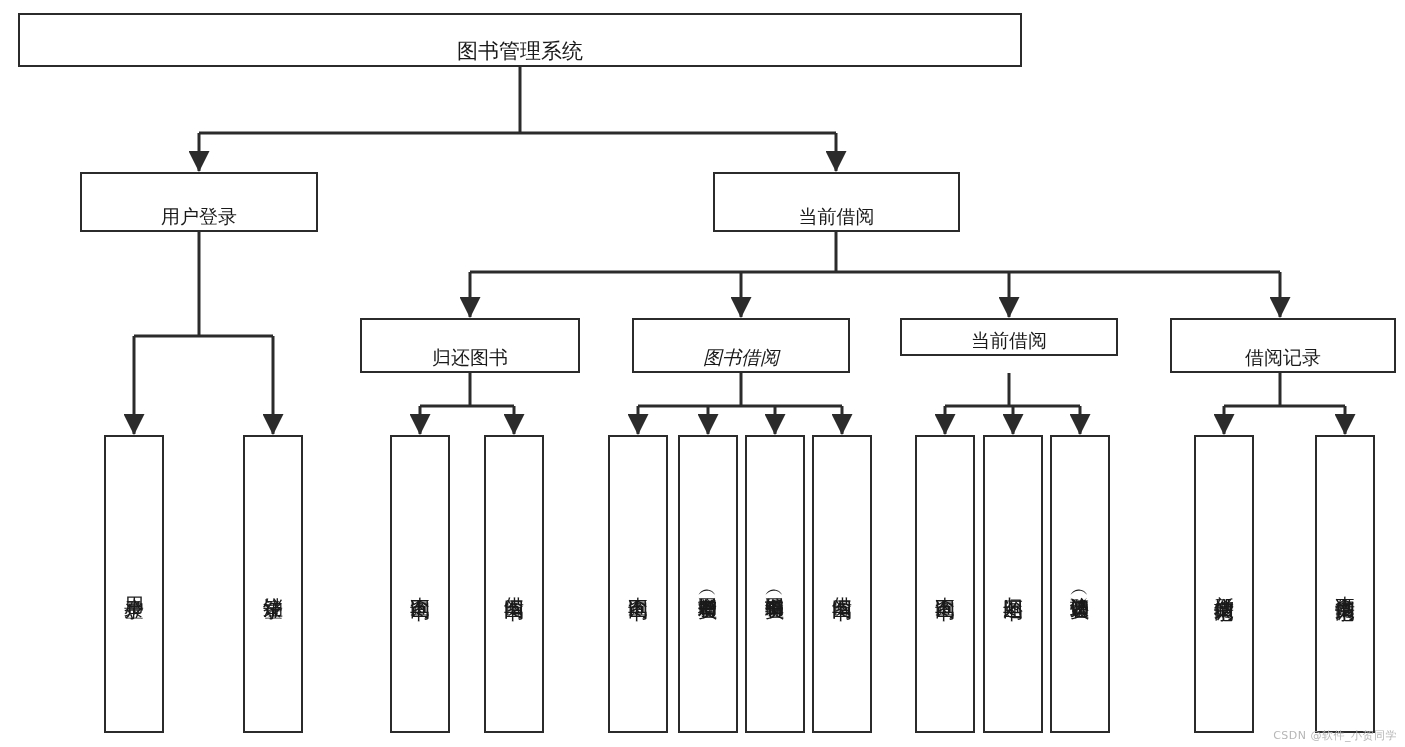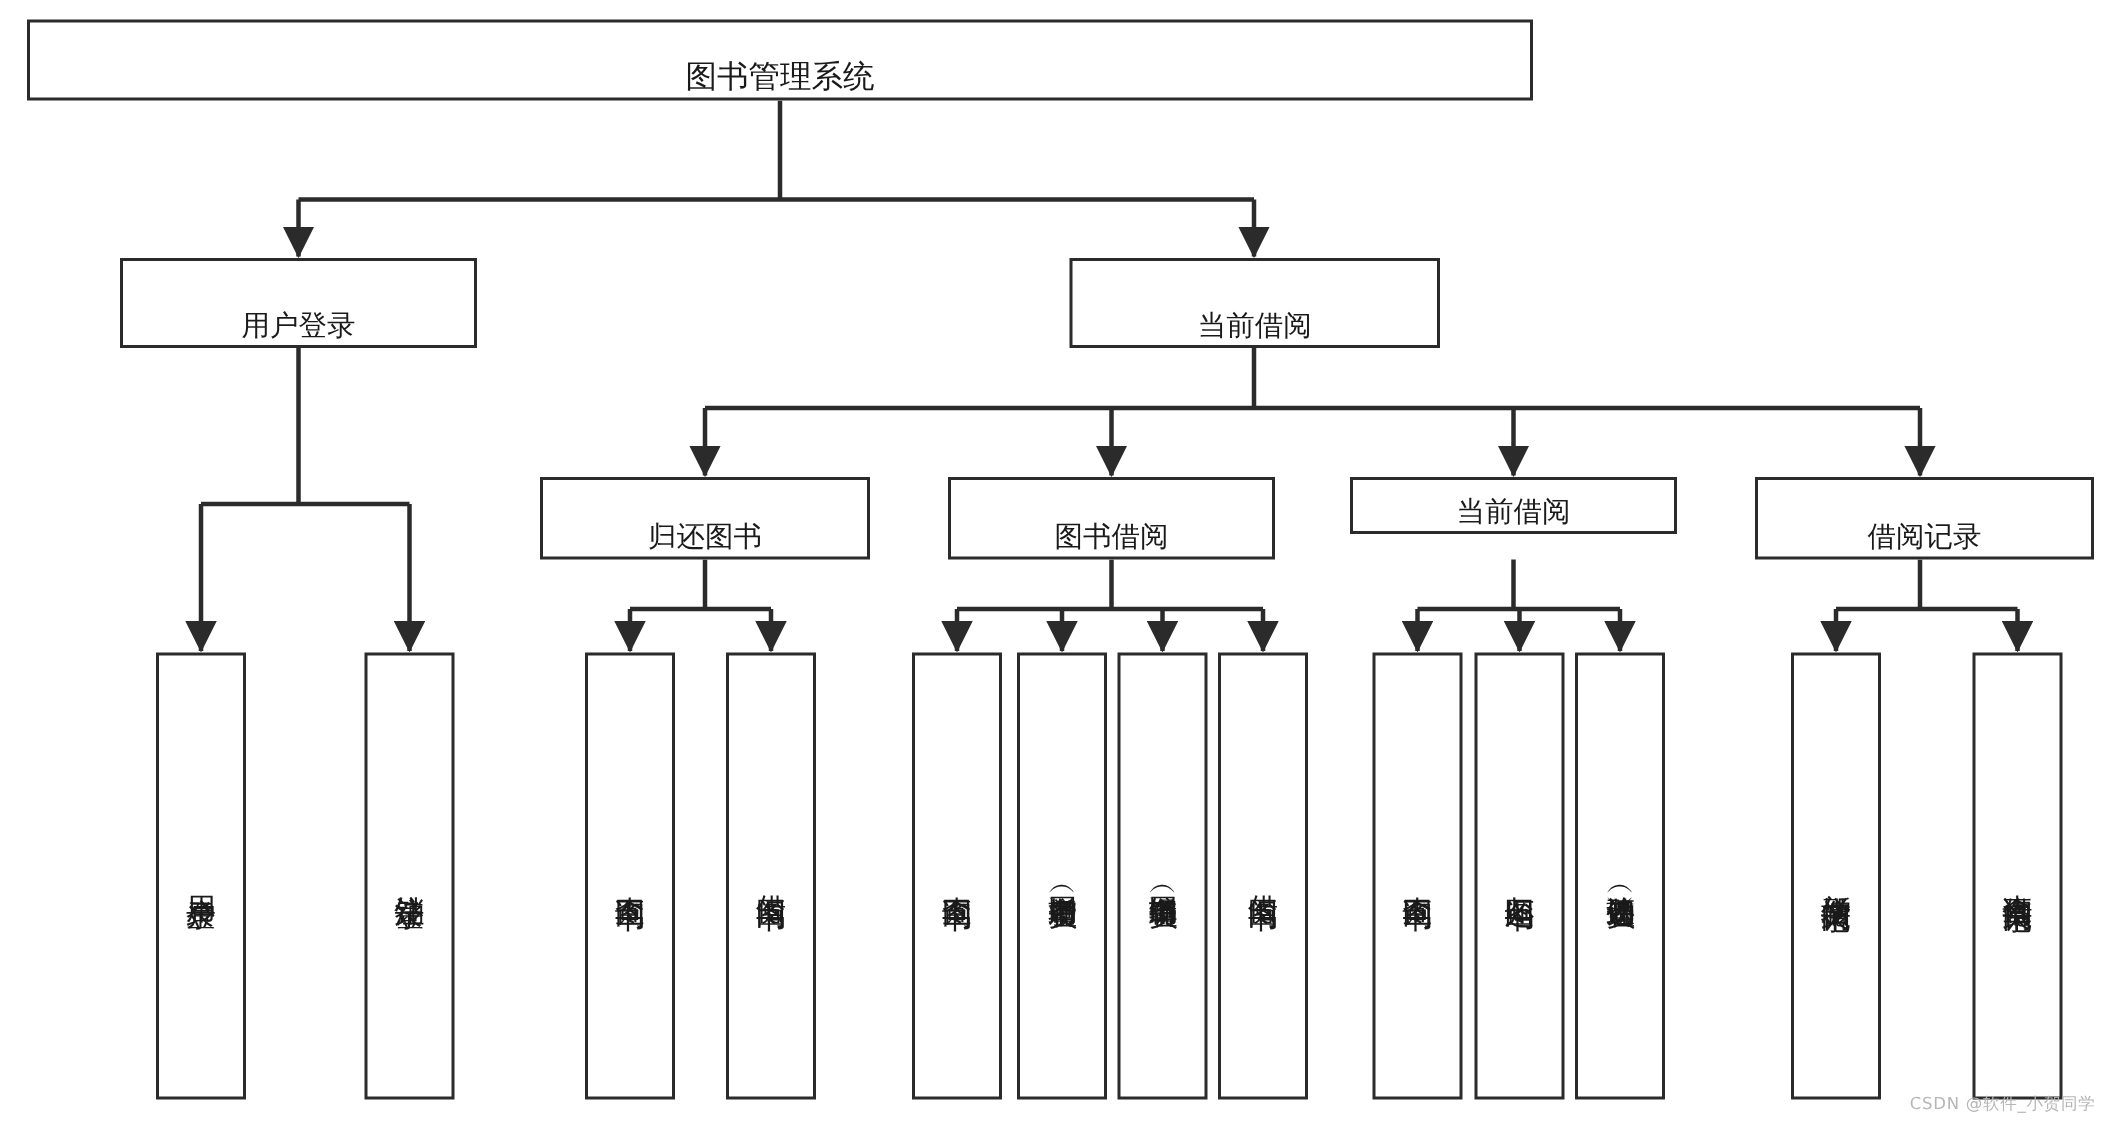--- a/index.html
+++ b/index.html
@@ -87,21 +87,21 @@
   <div class="node lvl2" style="left: 80px; top: 172px; width: 238px; height: 60px;">
     <span>用户登录</span>
   </div>
   <div class="node lvl2" style="left: 713px; top: 172px; width: 247px; height: 60px;">
     <span>当前借阅</span>
   </div>
 
   <div class="node lvl3" style="left: 360px; top: 318px; width: 220px; height: 55px;">
     <span>归还图书</span>
   </div>
-  <div class="node lvl3" style="left: 632px; top: 318px; width: 218px; height: 55px;">
+  <div class="node lvl3" style="left: 632px; top: 318px; width: 218px; height: 55px; font-style: italic;">
     <span>图书借阅</span>
   </div>
   <div class="node lvl3" style="left: 900px; top: 318px; width: 218px; height: 38px;">
     <span>当前借阅</span>
   </div>
   <div class="node lvl3" style="left: 1170px; top: 318px; width: 226px; height: 55px;">
     <span>借阅记录</span>
   </div>
 
   <div id="leaf-host">

